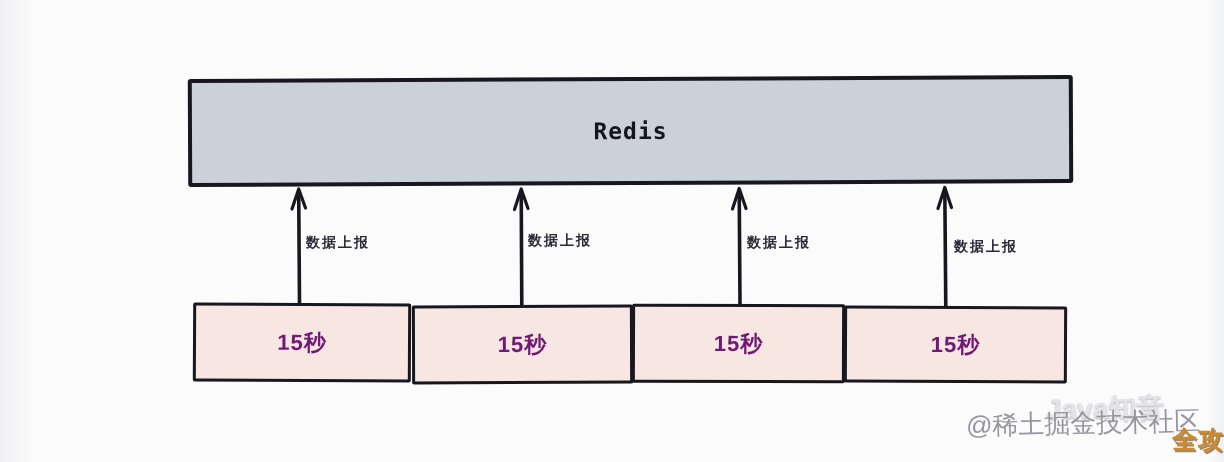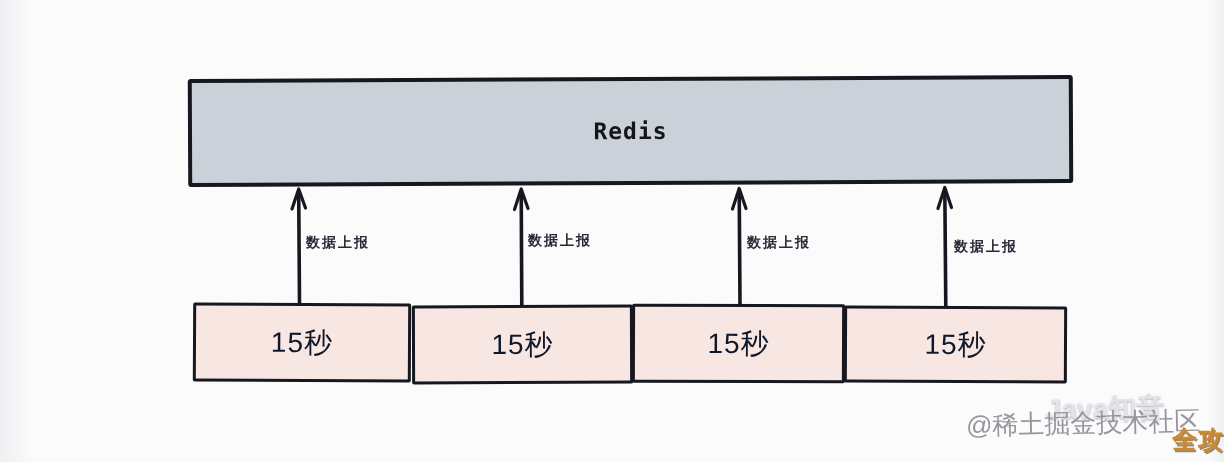--- a/index.html
+++ b/index.html
@@ -37,21 +37,21 @@
   .rl-4{left:954px;top:238px;}
   .interval-box{
     position:absolute;height:79px;background:var(--interval-fill);
     border:3.5px solid var(--stroke);border-radius:2px;
     display:flex;align-items:center;justify-content:center;
   }
   .ib-1{left:193px;top:303px;width:218px;transform:rotate(0.3deg);}
   .ib-2{left:412px;top:305px;width:221px;transform:rotate(-0.2deg);}
   .ib-3{left:632px;top:304px;width:213px;transform:rotate(0.2deg);}
   .ib-4{left:844px;top:306px;width:223px;height:77px;transform:rotate(0.25deg);}
-  .interval-label{font-size:28px;font-weight:400;color:#0f172a;letter-spacing:1px;}
+  .interval-label{font-size:22px;font-weight:700;color:#701a75;letter-spacing:1px;}
   .wm{position:absolute;white-space:nowrap;}
   .wm-brand{
     left:1046px;top:390px;font-size:28px;font-weight:700;color:var(--watermark-light);
     text-shadow:0 1px 2px rgba(120,120,132,.55);transform:rotate(-1deg);z-index:5;
   }
   .wm-community{
     left:966px;top:406px;font-size:26px;color:var(--watermark-gray);
     opacity:.9;transform:rotate(-1.2deg);z-index:6;
   }
   .wm-badge{

